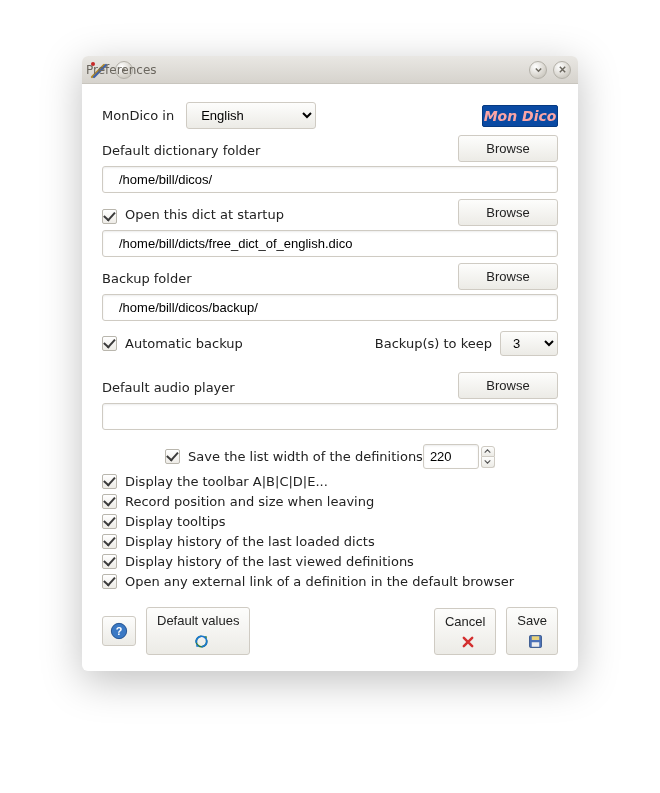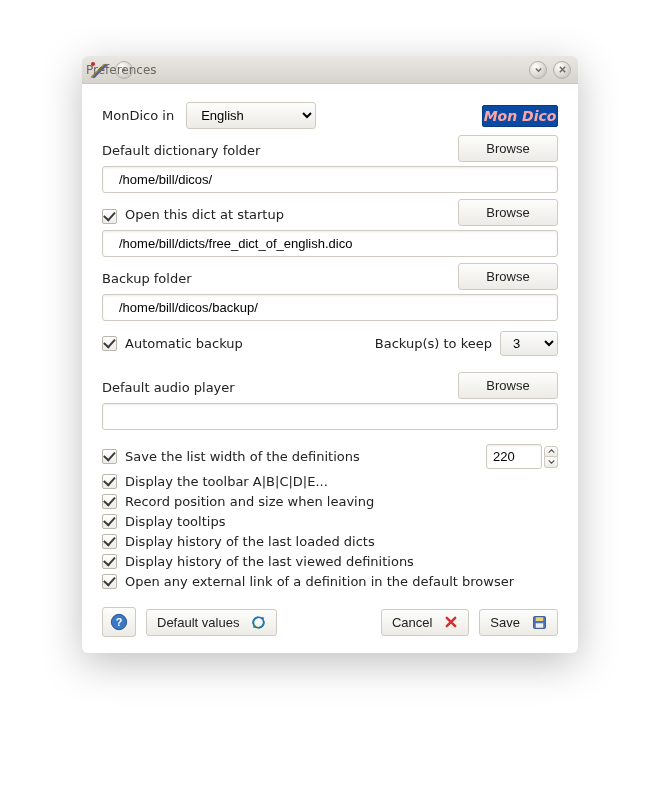--- a/index.html
+++ b/index.html
@@ -93,21 +93,21 @@
     border: 1px solid #cfcbc3;
     border-radius: 3px;
     background: linear-gradient(#fdfdfc, #ecebe6);
     color: #222;
     display: inline-flex;
     align-items: center;
     justify-content: center;
     gap: 6px;
     cursor: pointer;
   }
-  button.dialog-btn { min-width: 0; padding: 5px 10px; }
+  button.dialog-btn { min-width: 0; padding: 5px 10px; flex-direction: column; }
   button.icon-btn {
     padding: 5px 7px;
     border: 1px solid #cfcbc3;
     border-radius: 3px;
     background: linear-gradient(#fdfdfc, #ecebe6);
     cursor: pointer;
     display: inline-flex; align-items: center; justify-content: center;
   }
   input.text-field {
     width: 100%;
@@ -150,21 +150,21 @@
     padding: 3px 20px 3px 8px;
     border: 1px solid #cfcbc3;
     border-radius: 3px;
     background: linear-gradient(#fdfdfc,#ecebe6);
     font-size: 13px;
   }
   .divider { height: 14px; }
   .list-width-row {
     display: flex;
     align-items: center;
-    justify-content: space-between;
+    justify-content: center;
   }
   .spin-wrap { display: flex; align-items: center; gap: 2px; }
   input.spin {
     width: 56px;
     padding: 4px 6px;
     border: 1px solid #cfcbc3;
     border-radius: 3px;
     box-shadow: inset 0 1px 2px rgba(0,0,0,0.08);
     font-size: 13px;
   }

